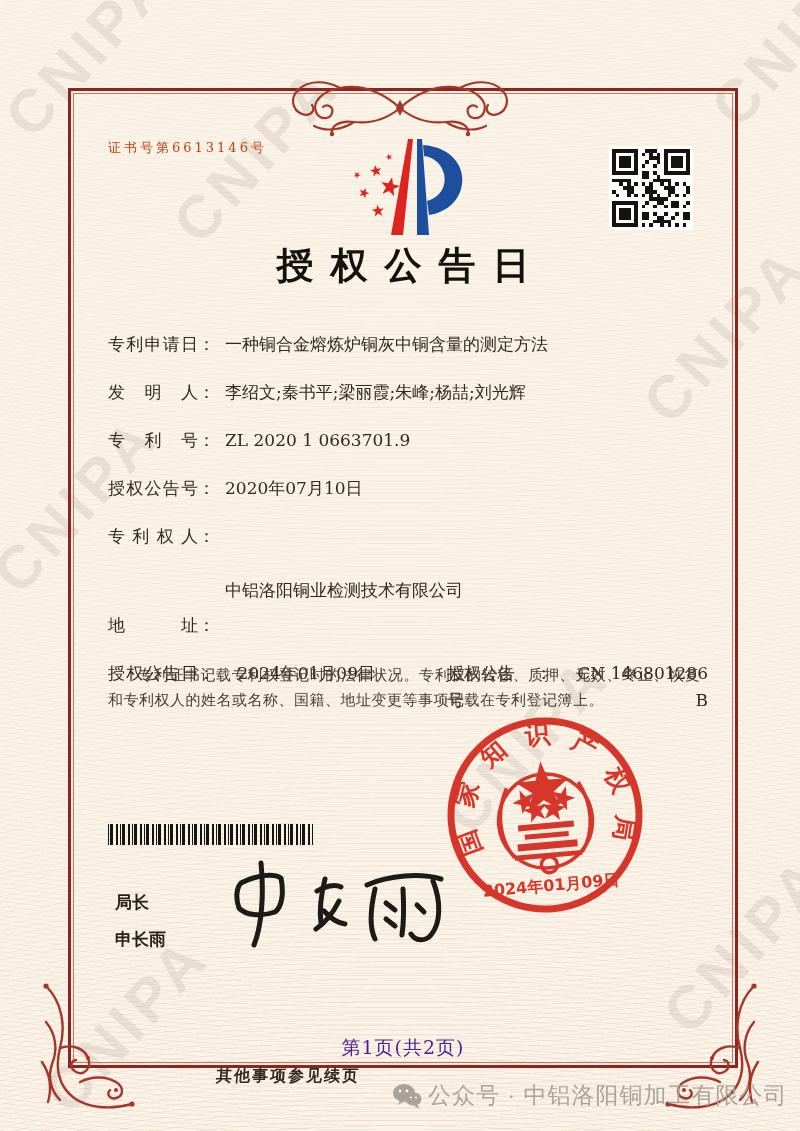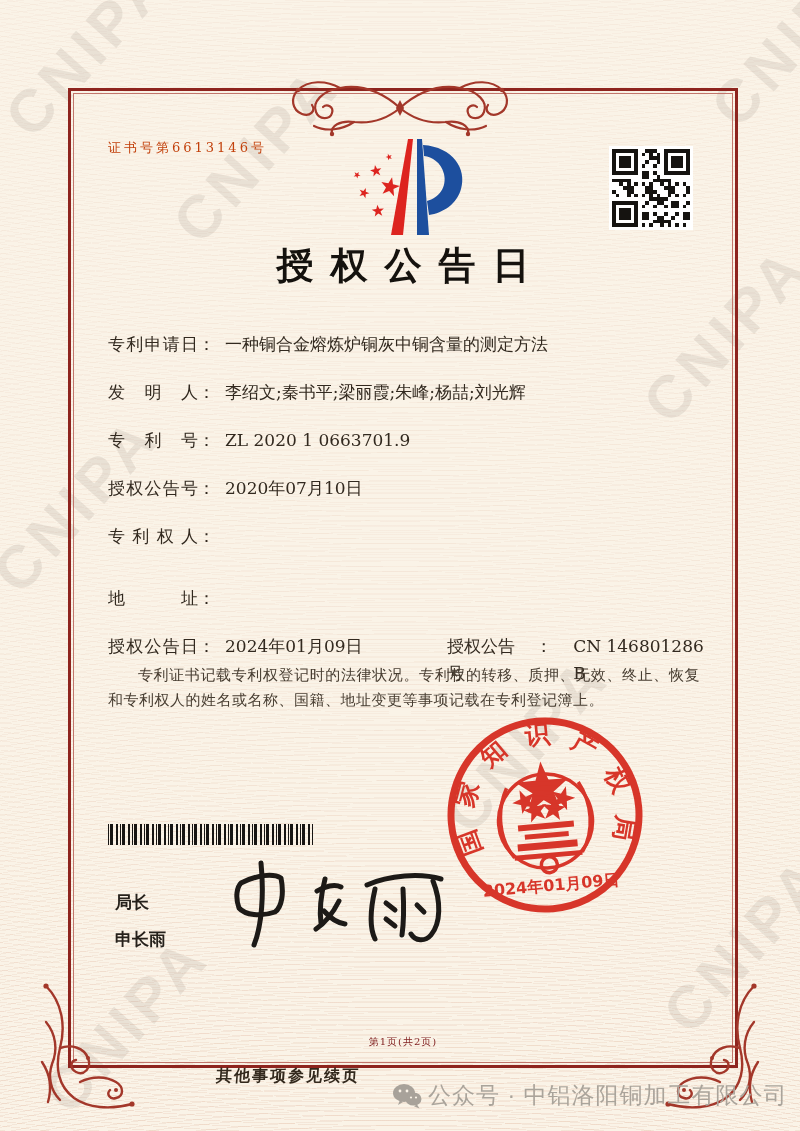--- a/index.html
+++ b/index.html
@@ -39,31 +39,31 @@
   .logo{position:absolute;left:262px;top:40px;width:150px;height:108px;z-index:2;}
   .qr{position:absolute;left:538px;top:55px;width:84px;height:84px;z-index:2;background:#fff;padding:3px;box-sizing:border-box;}
   .title{
     position:absolute;left:0;top:150px;width:100%;text-align:center;
     font-size:37px;font-weight:bold;color:#15120e;letter-spacing:17px;text-indent:17px;z-index:2;
   }
   .fields{position:absolute;left:37px;top:240px;width:600px;z-index:2;color:#32291f;font-size:17px;}
   .frow{display:flex;margin-bottom:21px;line-height:27px;align-items:flex-start;}
   .flab{width:90px;flex:none;text-align:justify;text-align-last:justify;}
   .fcolon{flex:none;margin-right:10px;}
-  .fval{white-space:pre-line;}
+  .fval{white-space:pre-line;text-align:right;}
   .grant-pair2{margin-left:72px;display:flex;gap:11px;}
   .paras{position:absolute;left:37px;top:572px;width:592px;z-index:2;color:#473d31;font-size:15px;line-height:25px;letter-spacing:0.5px;}
   .paras p{margin:0 0 12px 0;text-indent:2em;text-align:justify;}
   .barcode{position:absolute;left:37px;top:733px;width:249px;height:21px;z-index:2;display:flex;align-items:stretch;}
   .barcode i{display:block;background:#171513;}
   .sig-block{position:absolute;left:44px;top:800px;z-index:2;font-family:"Liberation Sans",sans-serif;font-weight:600;font-size:17px;color:#26211b;}
   .sig-block div{margin-bottom:14px;}
   .signature{position:absolute;left:150px;top:762px;width:240px;height:100px;z-index:2;}
   .seal{position:absolute;left:445px;top:715px;width:200px;height:200px;z-index:4;transform:rotate(-5deg);opacity:.93;}
-  .page-info{position:absolute;left:0;top:944px;width:100%;text-align:center;font-size:10px;color:#7f1d1d;letter-spacing:1px;z-index:2;}
+  .page-info{position:absolute;left:0;top:944px;width:100%;text-align:center;font-size:19px;color:#4c1d95;letter-spacing:1px;z-index:2;}
   .footer-note{
     position:absolute;left:0;top:1066px;width:664px;text-align:center;z-index:2;
     font-size:16px;color:#33291d;letter-spacing:2px;transform:translateX(-44px) skewX(-4deg);
     font-weight:bold;
   }
   .social{
     position:absolute;left:392px;top:1080px;z-index:5;display:flex;align-items:center;gap:6px;
     font-family:"Liberation Sans",sans-serif;font-size:23px;color:#aaa49b;letter-spacing:1px;white-space:nowrap;
   }
   .social svg{flex:none;}
@@ -297,21 +297,21 @@
     </div>
     <div class="frow">
       <span class="flab">授权公告号</span>
         <span class="fcolon">：</span>
       <span class="fval">2020年07月10日</span>
     </div>
     <div class="frow" style="margin-bottom:8px">
       <span class="flab">专利权人</span>
         <span class="fcolon">：</span>
       <span class="fval"><br>
-      </span>
+      <span>中铝洛阳铜业检测技术有限公司</span></span>
     </div>
     <div class="frow">
       <span class="flab">地址</span>
         <span class="fcolon">：</span>
     </div>
     <div class="frow" style="margin-top:4px">
       <span class="flab">授权公告日</span>
         <span class="fcolon">：</span>
       <span class="fval" style="width:150px;flex:none">2024年01月09日</span>
       <span class="grant-pair2">

